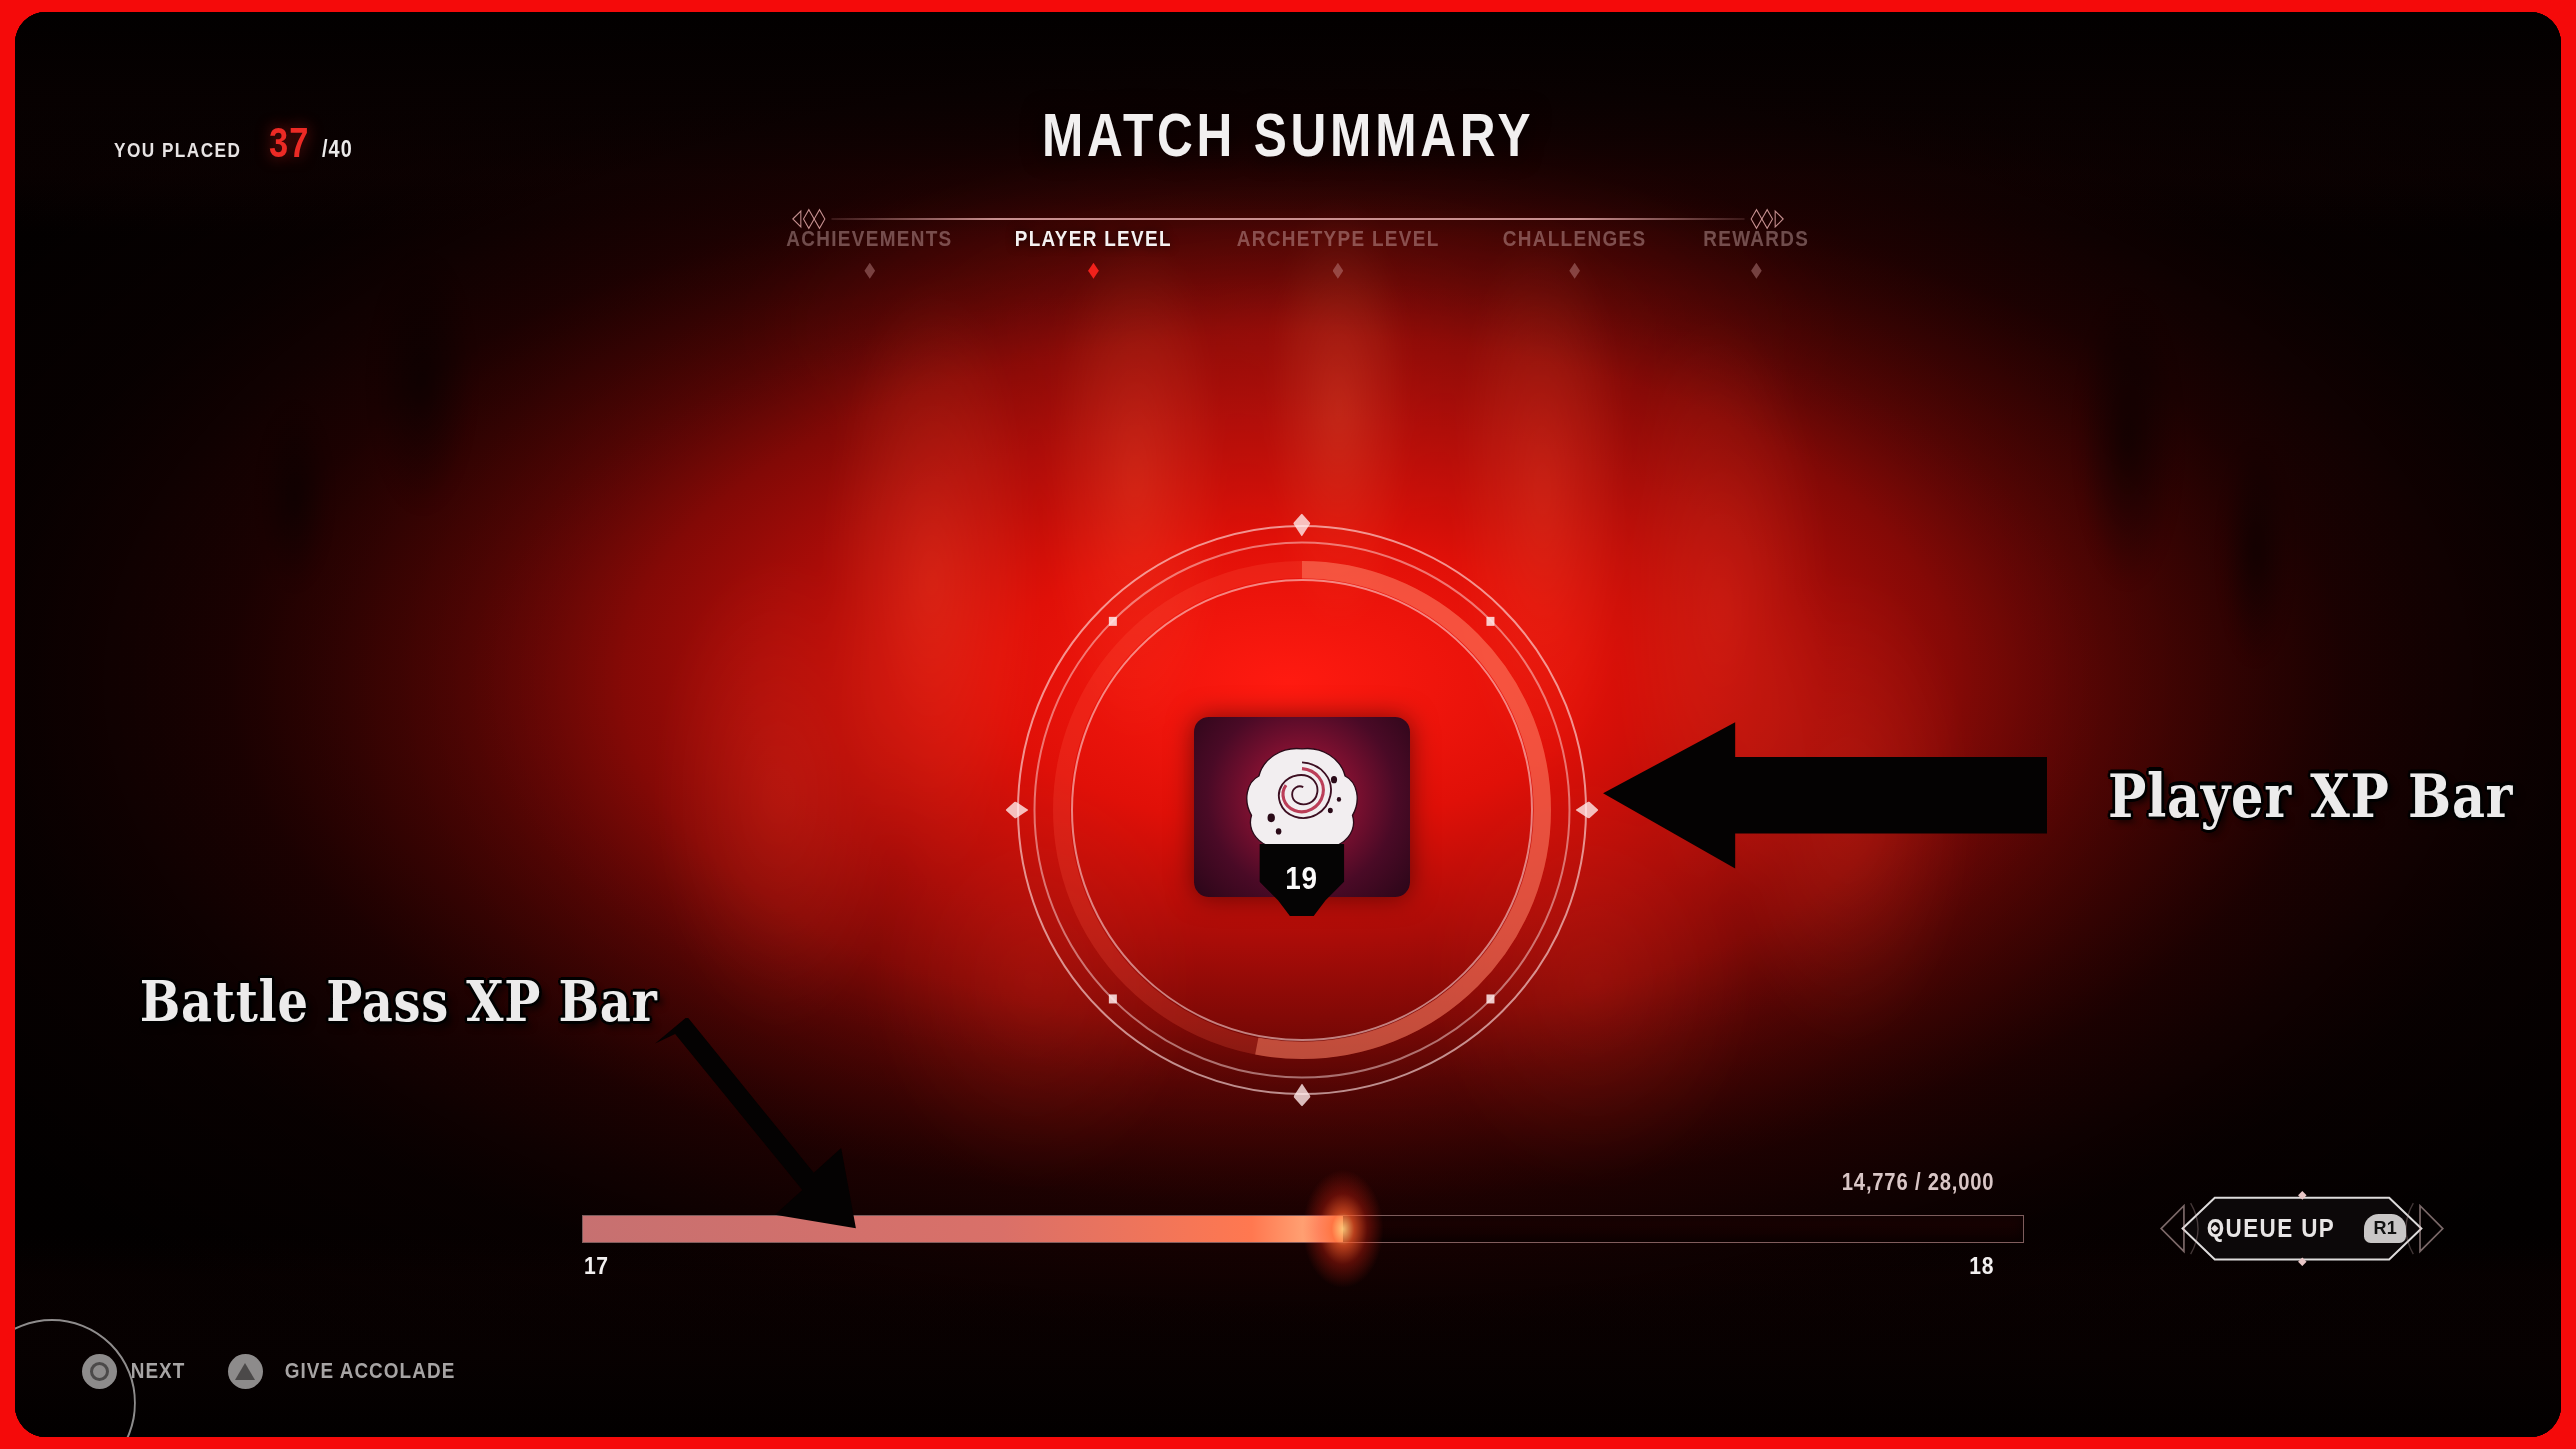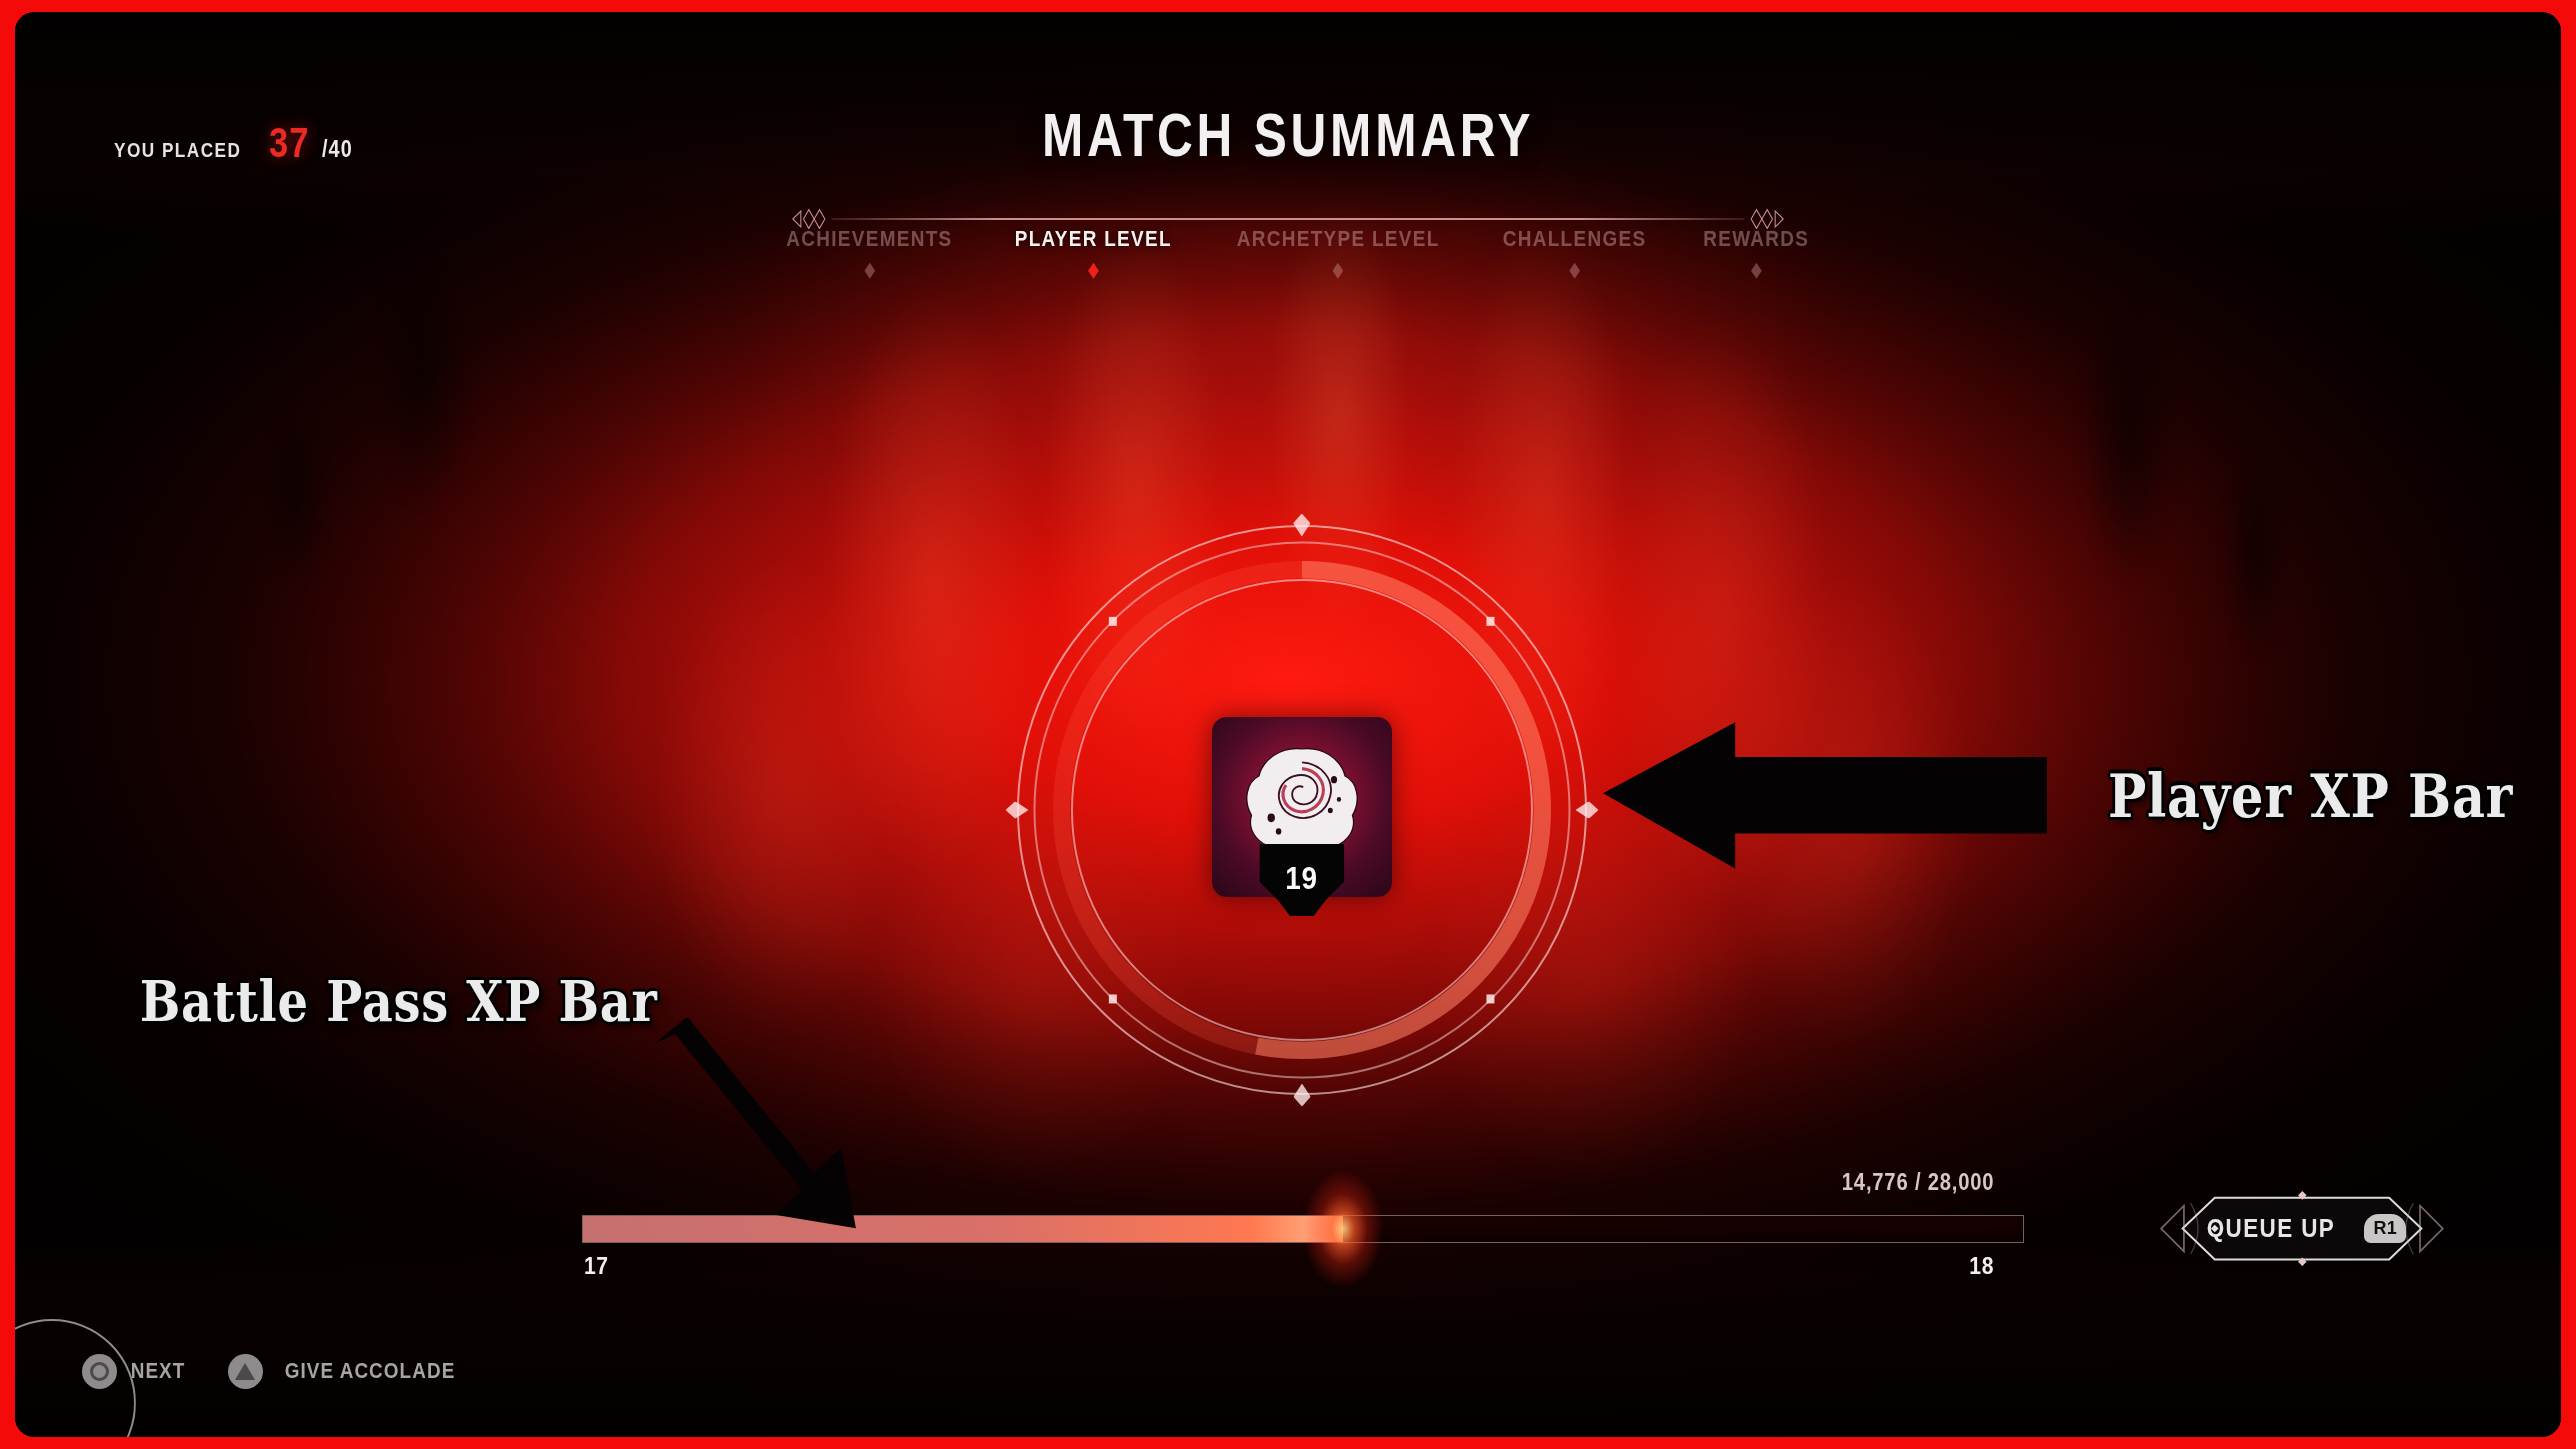--- a/index.html
+++ b/index.html
@@ -8,21 +8,21 @@
   body { font-family:"Liberation Sans", sans-serif; }
 
   
   #rec-frame{
     position:absolute; inset:0;
     background:#f50a0a;
   }
   #screen{
     position:absolute;
     left:14.8px; top:12px; right:14.8px; bottom:12px;
-    border-radius:20px;
+    border-radius:31px;
     overflow:hidden;
     background:#0a0000;
   }
 
   
   .bg-base{
     position:absolute; inset:0;
     background:
       radial-gradient(ellipse 52% 46% at 50% 47%, #ff1a10 0%, #e01008 22%, #a80c08 40%, #5d0604 62%, #2a0202 80%, #120101 100%);
   }
@@ -176,21 +176,21 @@
     position:absolute; left:50%; top:50%;
     width:17.4px; height:23px;
     background:rgba(255,235,235,.8);
     clip-path:polygon(50% 0,100% 42%,50% 100%,0 42%);
   }
 
   
   .avatar-box{
     position:absolute; left:1287px; top:795px;
     transform:translate(-50%,-50%);
-    width:180px; height:180px;
+    width:216px; height:180px;
   }
   .avatar-img{
     position:absolute; inset:0; border-radius:14.8px; overflow:hidden;
     background:radial-gradient(circle at 50% 45%, #b5243c 0%, #7e1030 35%, #4a0a26 65%, #2a0618 100%);
     box-shadow:0 0 27px rgba(0,0,0,.5);
   }
   .rose{
     position:absolute; left:50%; top:46%; transform:translate(-50%,-50%);
     width:127px; height:117px;
   }

